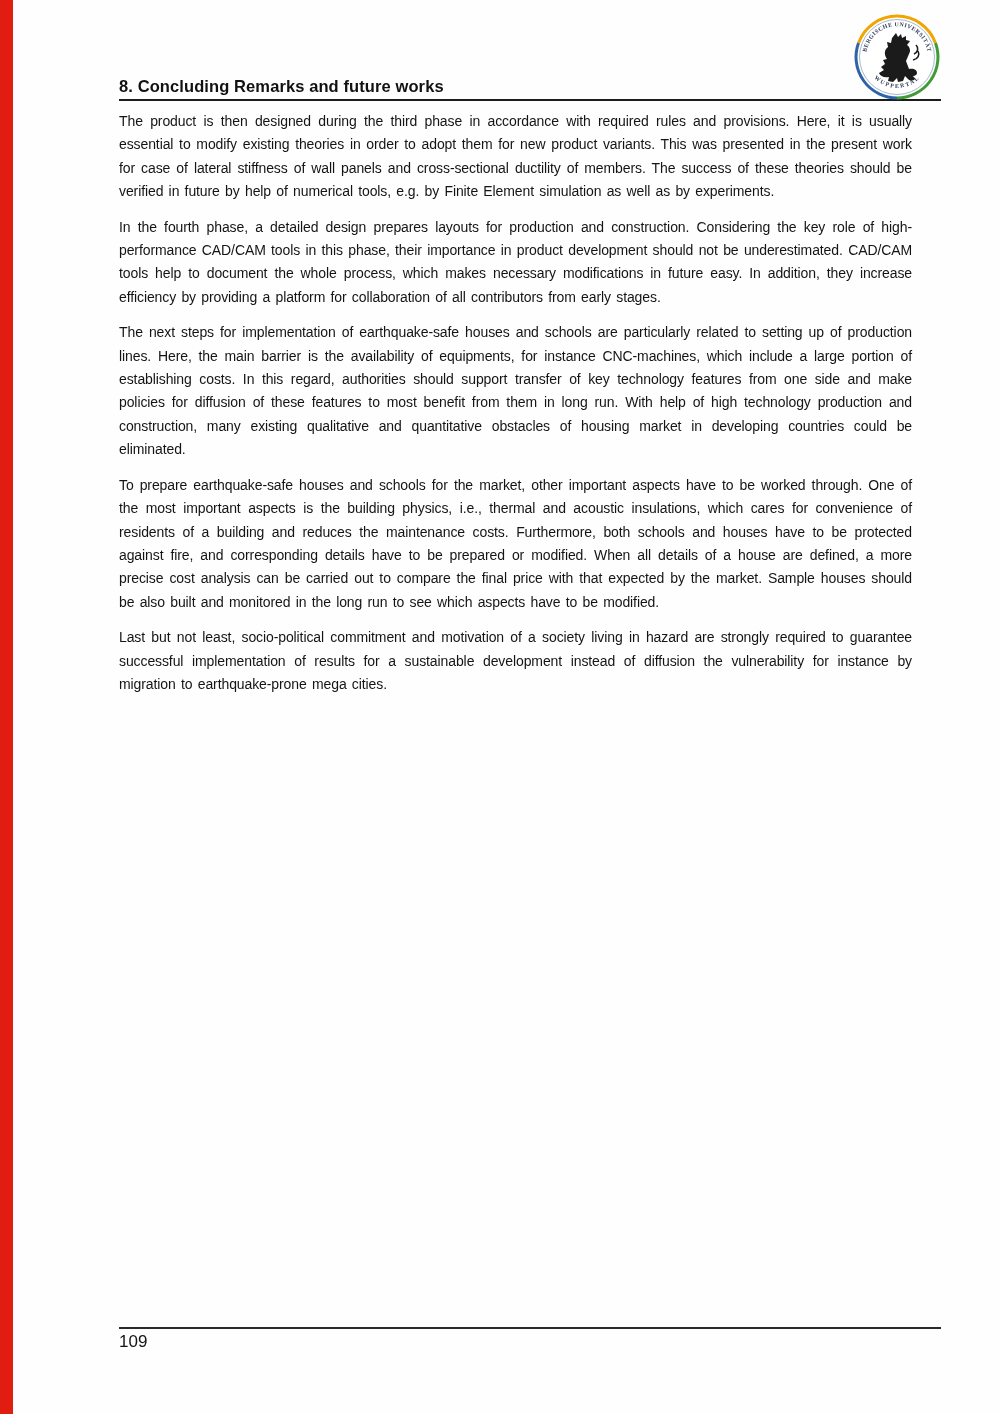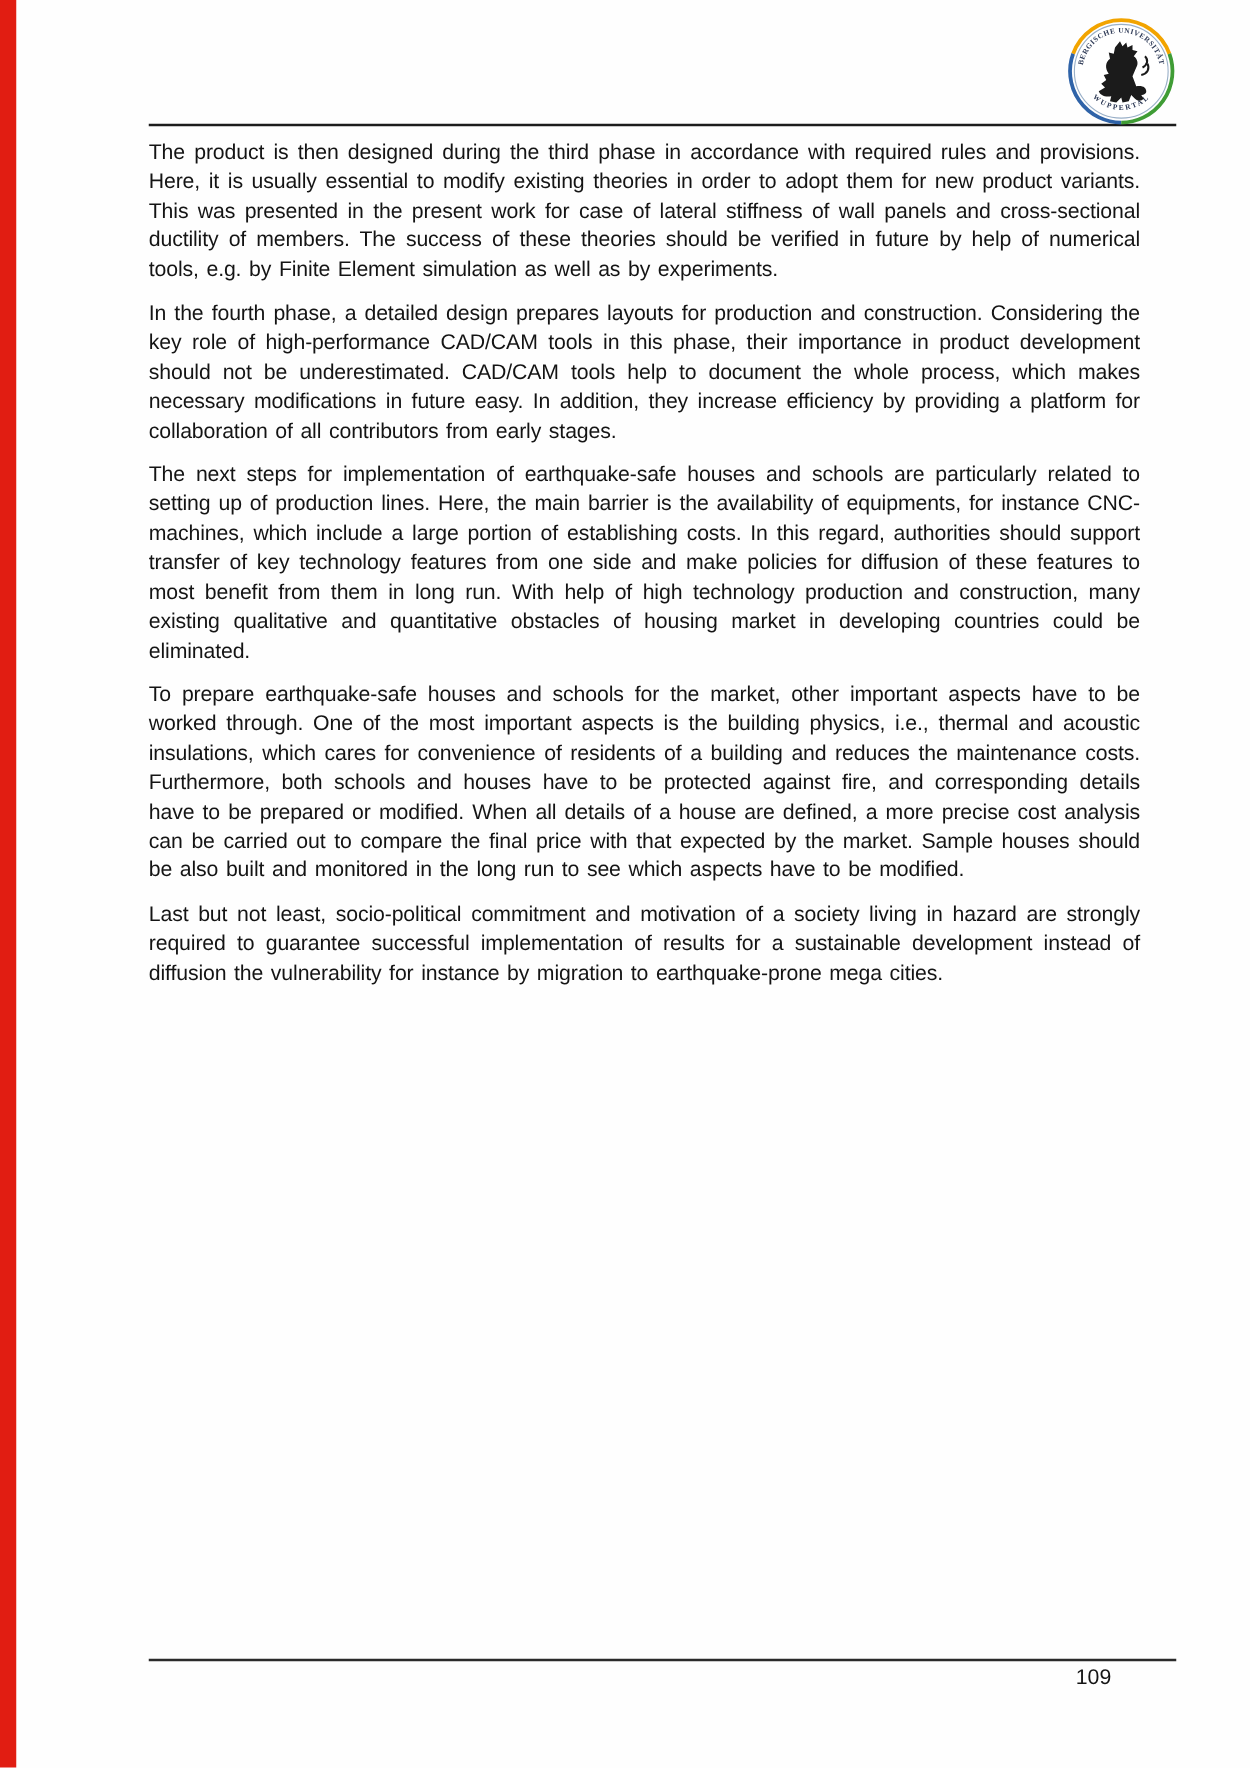--- a/index.html
+++ b/index.html
@@ -43,36 +43,36 @@
     width: 90px; height: 90px;
   }
   .content {
     position: absolute;
     left: 119px; top: 110px;
     width: 793px;
     text-align: justify;
   }
   .para {
     margin: 0 0 12px 0;
-    font-size: 17px;
+    font-size: 14px;
     line-height: 23.4px;
     word-spacing: 1.5px;
     letter-spacing: -0.1px;
   }
   .footer-rule {
     position: absolute;
     left: 119px; top: 1327px;
     width: 822px; height: 1.8px;
     background: #2a2a2a;
   }
   .page-number {
     position: absolute;
     left: 119px; top: 1332px;
     width: 770px;
-    text-align: right;
+    text-align: left;
     font-size: 17px;
     color: #151515;
   }
   .seal-text {
     font-family: "Liberation Serif", serif;
     font-size: 5.9px;
     font-weight: bold;
     letter-spacing: 0.45px;
     fill: #2e3a56;
   }
@@ -80,20 +80,21 @@
     letter-spacing: 1.6px;
   }
 </style>
 </head>
 <body>
 
 <div class="page">
 
   <div class="red-bar" style="background: rgb(225, 29, 18);"></div>
 
+  <div class="header-title">8. Concluding Remarks and future works</div>
 
   <div class="header-rule"></div>
 
   <div class="logo">
     <svg viewBox="0 0 90 90" width="90" height="90">
 
       <path d="M 6.5 31 A 41 41 0 0 1 83.5 31" fill="none" stroke="#f2a400" stroke-width="3"></path>
       <path d="M 6.5 31 A 41 41 0 0 0 45 86" fill="none" stroke="#2f63a8" stroke-width="3"></path>
       <path d="M 45 86 A 41 41 0 0 0 83.5 31" fill="none" stroke="#3f9c35" stroke-width="3"></path>
 

